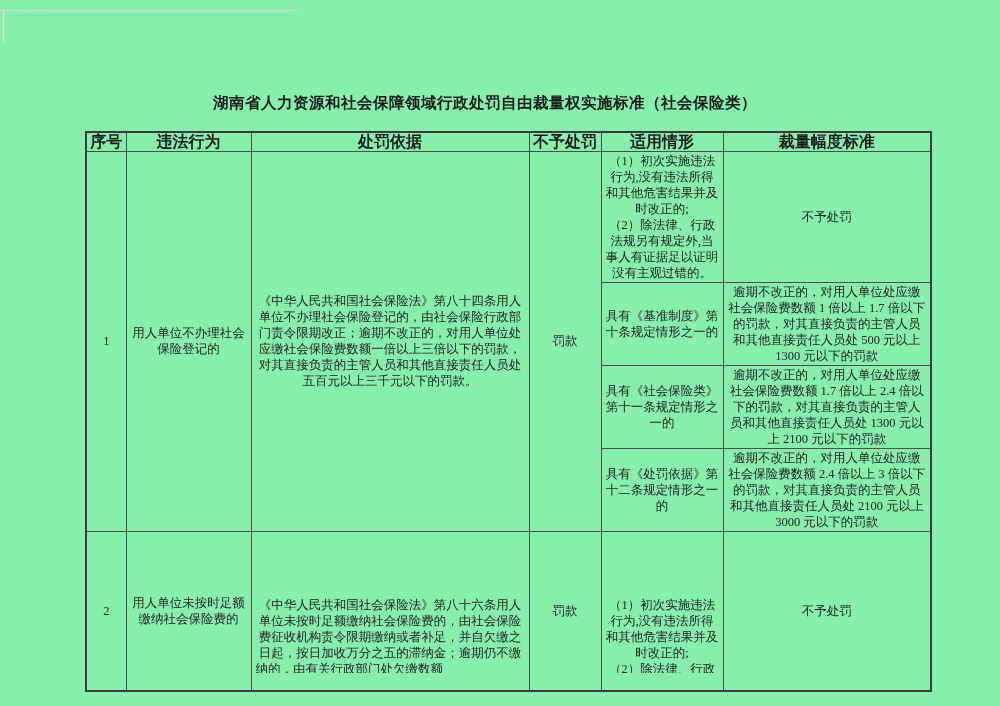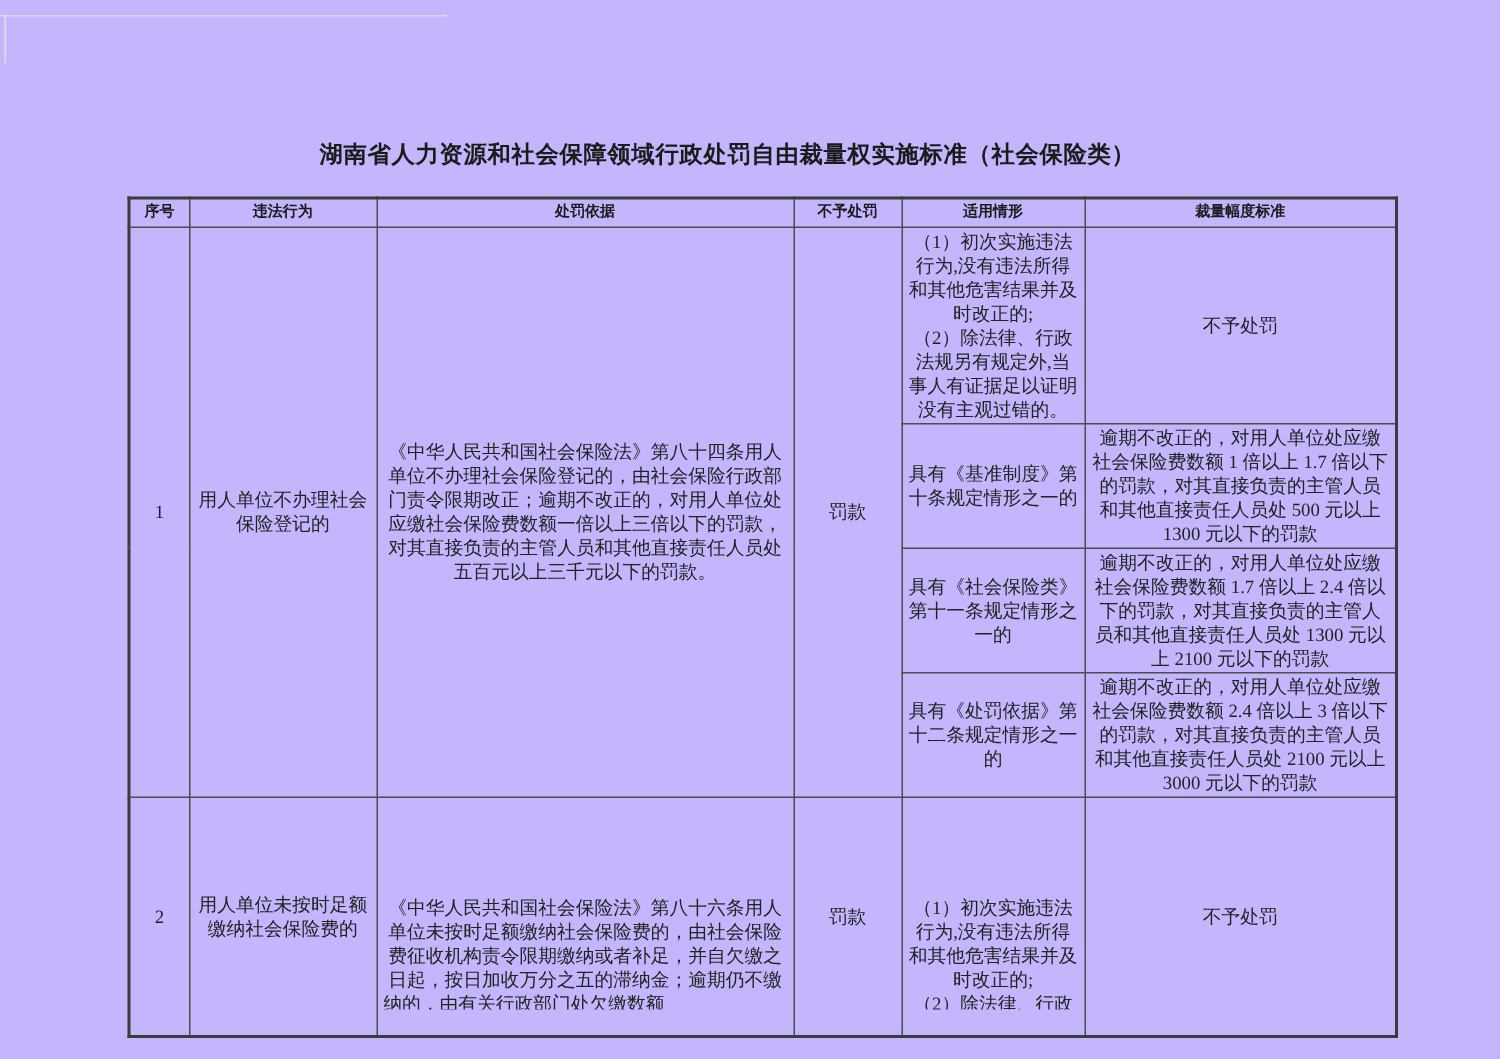--- a/index.html
+++ b/index.html
@@ -9,21 +9,21 @@
     width: 1000px;
     height: 706px;
     position: relative;
     font-family: "Liberation Serif", "DejaVu Serif", serif;
     color: #222222;
   }
   .page {
     position: absolute;
     left: 0; top: 0;
     width: 1000px; height: 706px;
-    background: #c4b5fd;
+    background: #86efac;
     overflow: hidden;
   }
   
   .edge-h {
     position: absolute;
     left: 0; top: 10px;
     width: 298px; height: 1px;
     background: #d9d9d9;
   }
   .edge-v {
@@ -59,21 +59,21 @@
     border: 1px solid #4d4d4d;
     vertical-align: middle;
     text-align: center;
     overflow: hidden;
     padding: 1px 4px;
     box-sizing: border-box;
     color: #222222;
   }
   .rule-table th {
     font-weight: 700;
-    font-size: 10px;
+    font-size: 16px;
     color: #1b1b1b;
     padding: 0 2px;
   }
   .cell-basis { text-align: center; padding: 2px 6px; }
   .cell-basis-top {
     text-align: justify;
     text-align-last: left;
     vertical-align: top;
     padding: 3px 6px;
   }

